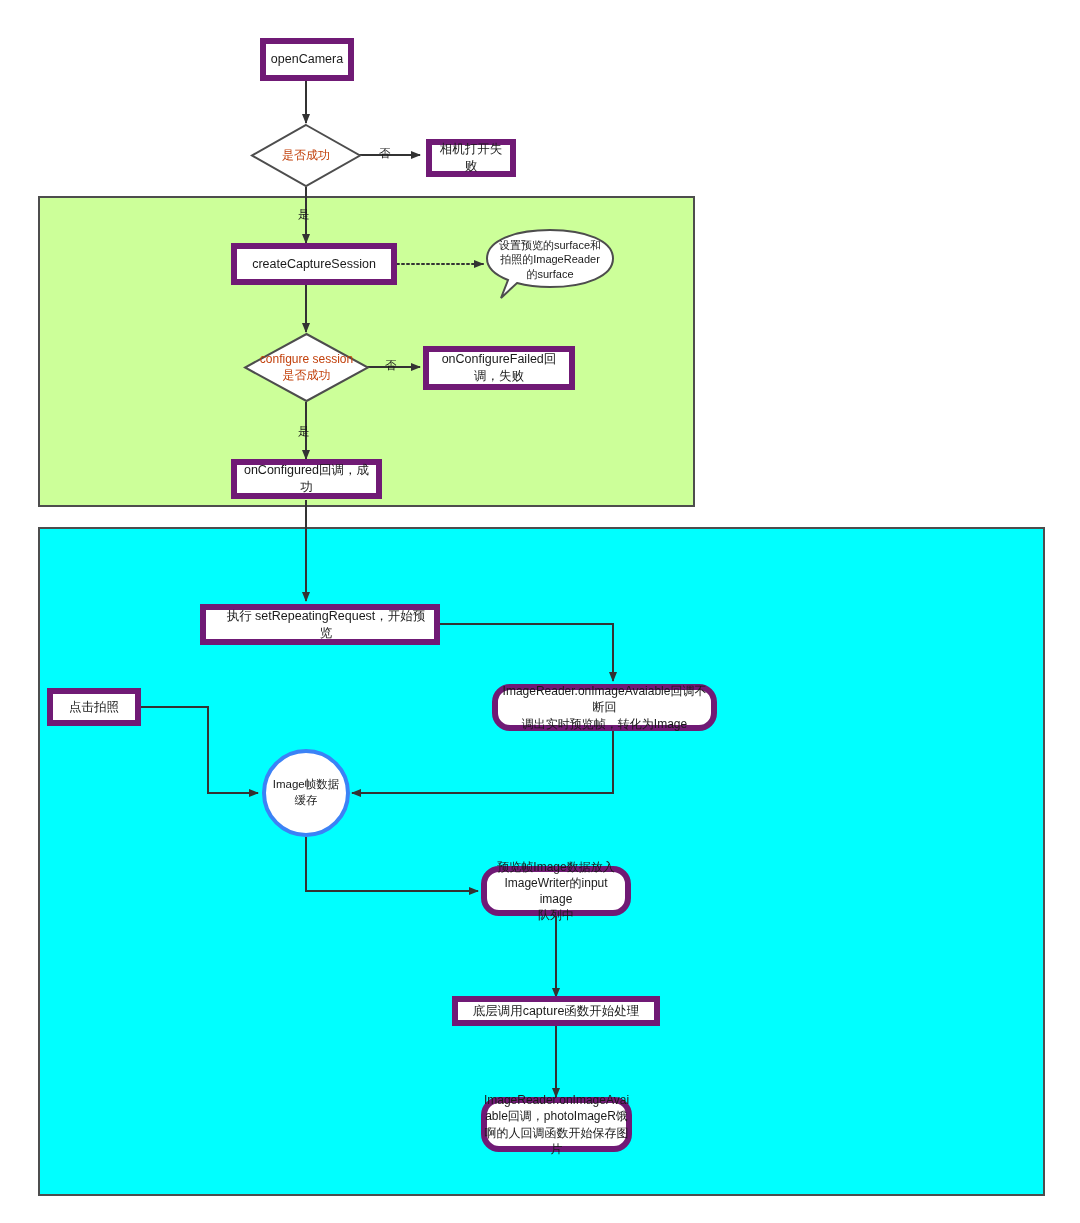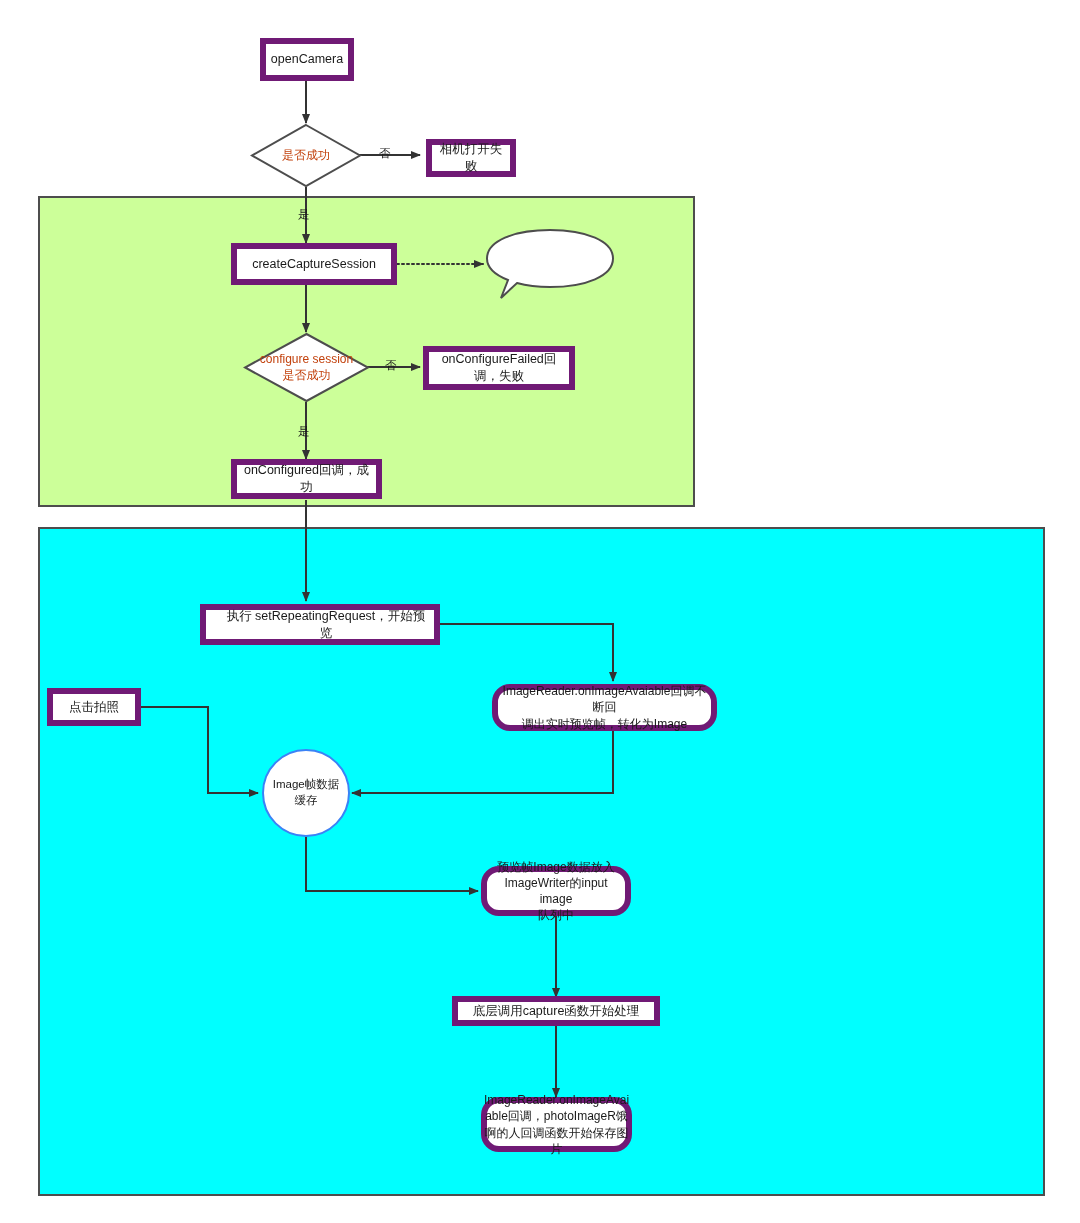--- a/index.html
+++ b/index.html
@@ -101,21 +101,21 @@
     line-height: 1.3;
     color: #c2410c;
     white-space: pre-line;
   }
 
   
   .circle {
     position: absolute;
     border-radius: 50%;
     background: #ffffff;
-    border: 2px solid #3b82f6;
+    border: 4px solid #3b82f6;
     box-sizing: border-box;
     display: flex;
     align-items: center;
     justify-content: center;
     text-align: center;
     font-size: 11.5px;
     line-height: 1.35;
     white-space: pre-line;
     color: #1a1a1a;
   }
@@ -219,20 +219,23 @@
   <div class="callout-wrap" style="left:485px; top:228px; width:130px; height:75px;">
     <svg class="callout-svg" viewBox="0 0 130 75" xmlns="http://www.w3.org/2000/svg">
       <path d="M65,2
                C101,2 128,13 128,30.5
                C128,48 101,59 65,59
                C52,59 41,57.5 32,55
                L16,70 L23,52
                C9,46.5 2,39 2,30.5
                C2,13 29,2 65,2 Z"></path>
     </svg>
+    <div class="callout-label">设置预览的surface和
+拍照的ImageReader
+的surface</div>
   </div>
 
   <div class="diamond-wrap" style="left:243px; top:332px; width:127px; height:71px;">
     <svg class="diamond-shape" viewBox="0 0 127 71" xmlns="http://www.w3.org/2000/svg">
       <polygon points="63.5,2 125,35.5 63.5,69 2,35.5"></polygon>
     </svg>
     <div class="diamond-label">configure session
 是否成功</div>
   </div>
 

